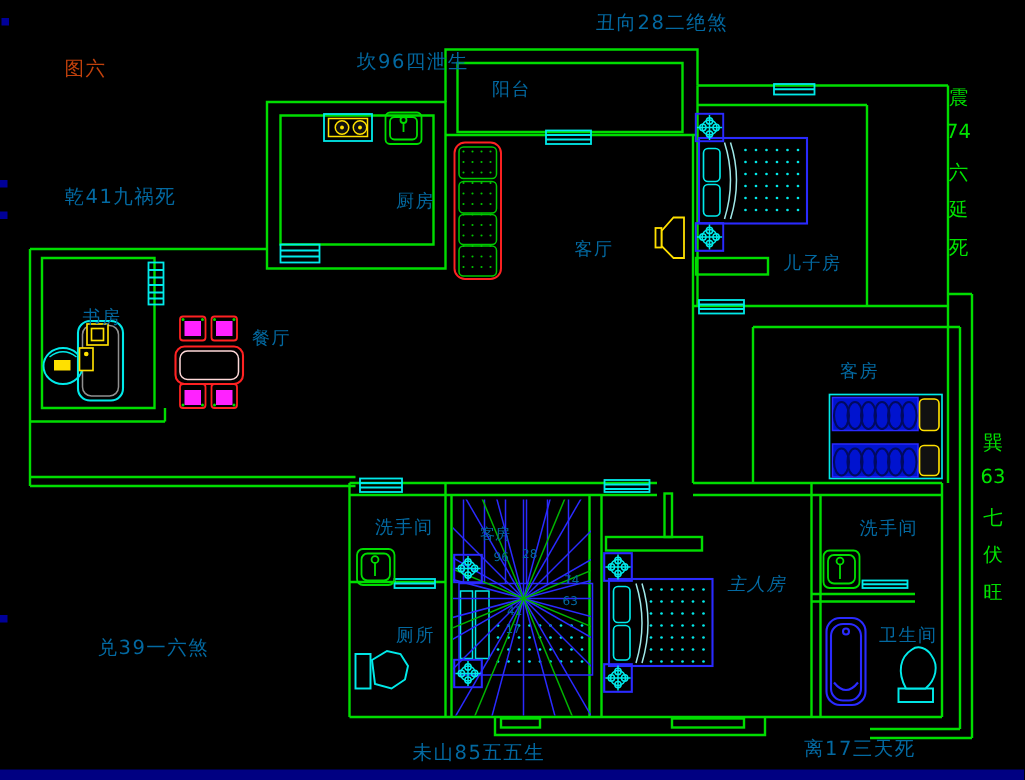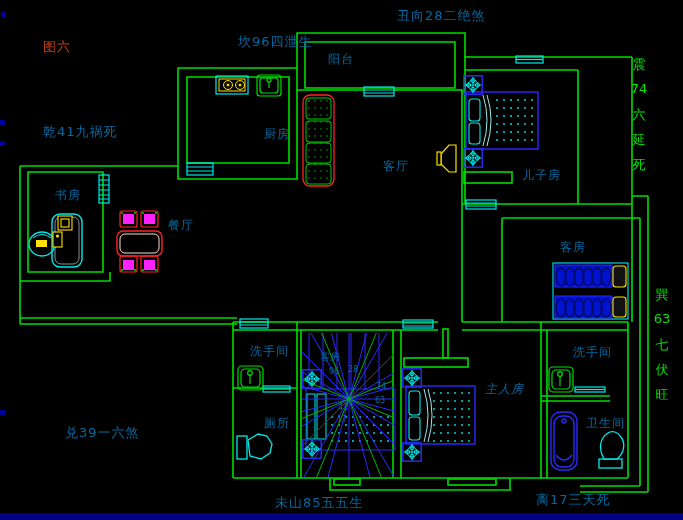--- a/index.html
+++ b/index.html
@@ -490,21 +490,21 @@
   <div>63</div>
   <div>七</div>
   <div>伏</div>
   <div>旺</div>
 </div>
 
 <div class="lbl" style="left:328px;top:53px;">阳台</div>
 <div class="lbl" style="left:248px;top:128px;margin-left:16px;">厨房</div>
 <div class="lbl" style="left:383px;top:160px;">客厅</div>
 <div class="lbl" style="left:522px;top:169px;">儿子房</div>
-<div class="lbl" style="left:55px;top:189px;">书房</div>
+<div class="lbl" style="left:55px;top:205px;">书房</div>
 <div class="lbl" style="left:168px;top:219px;">餐厅</div>
 <div class="lbl" style="left:560px;top:241px;">客房</div>
 <div class="lbl" style="left:250px;top:345px;">洗手间</div>
 <div class="lbl" style="left:264px;top:417px;">厕所</div>
 <div class="lbl small" style="left:320px;top:351px;">客房</div>
 <div class="lbl" style="left:485px;top:383px;font-style:italic;">主人房</div>
 <div class="lbl" style="left:573px;top:346px;">洗手间</div>
 <div class="lbl" style="left:586px;top:417px;">卫生间</div>
 
 <div class="lbl num" style="left:329px;top:368px;">96</div>

